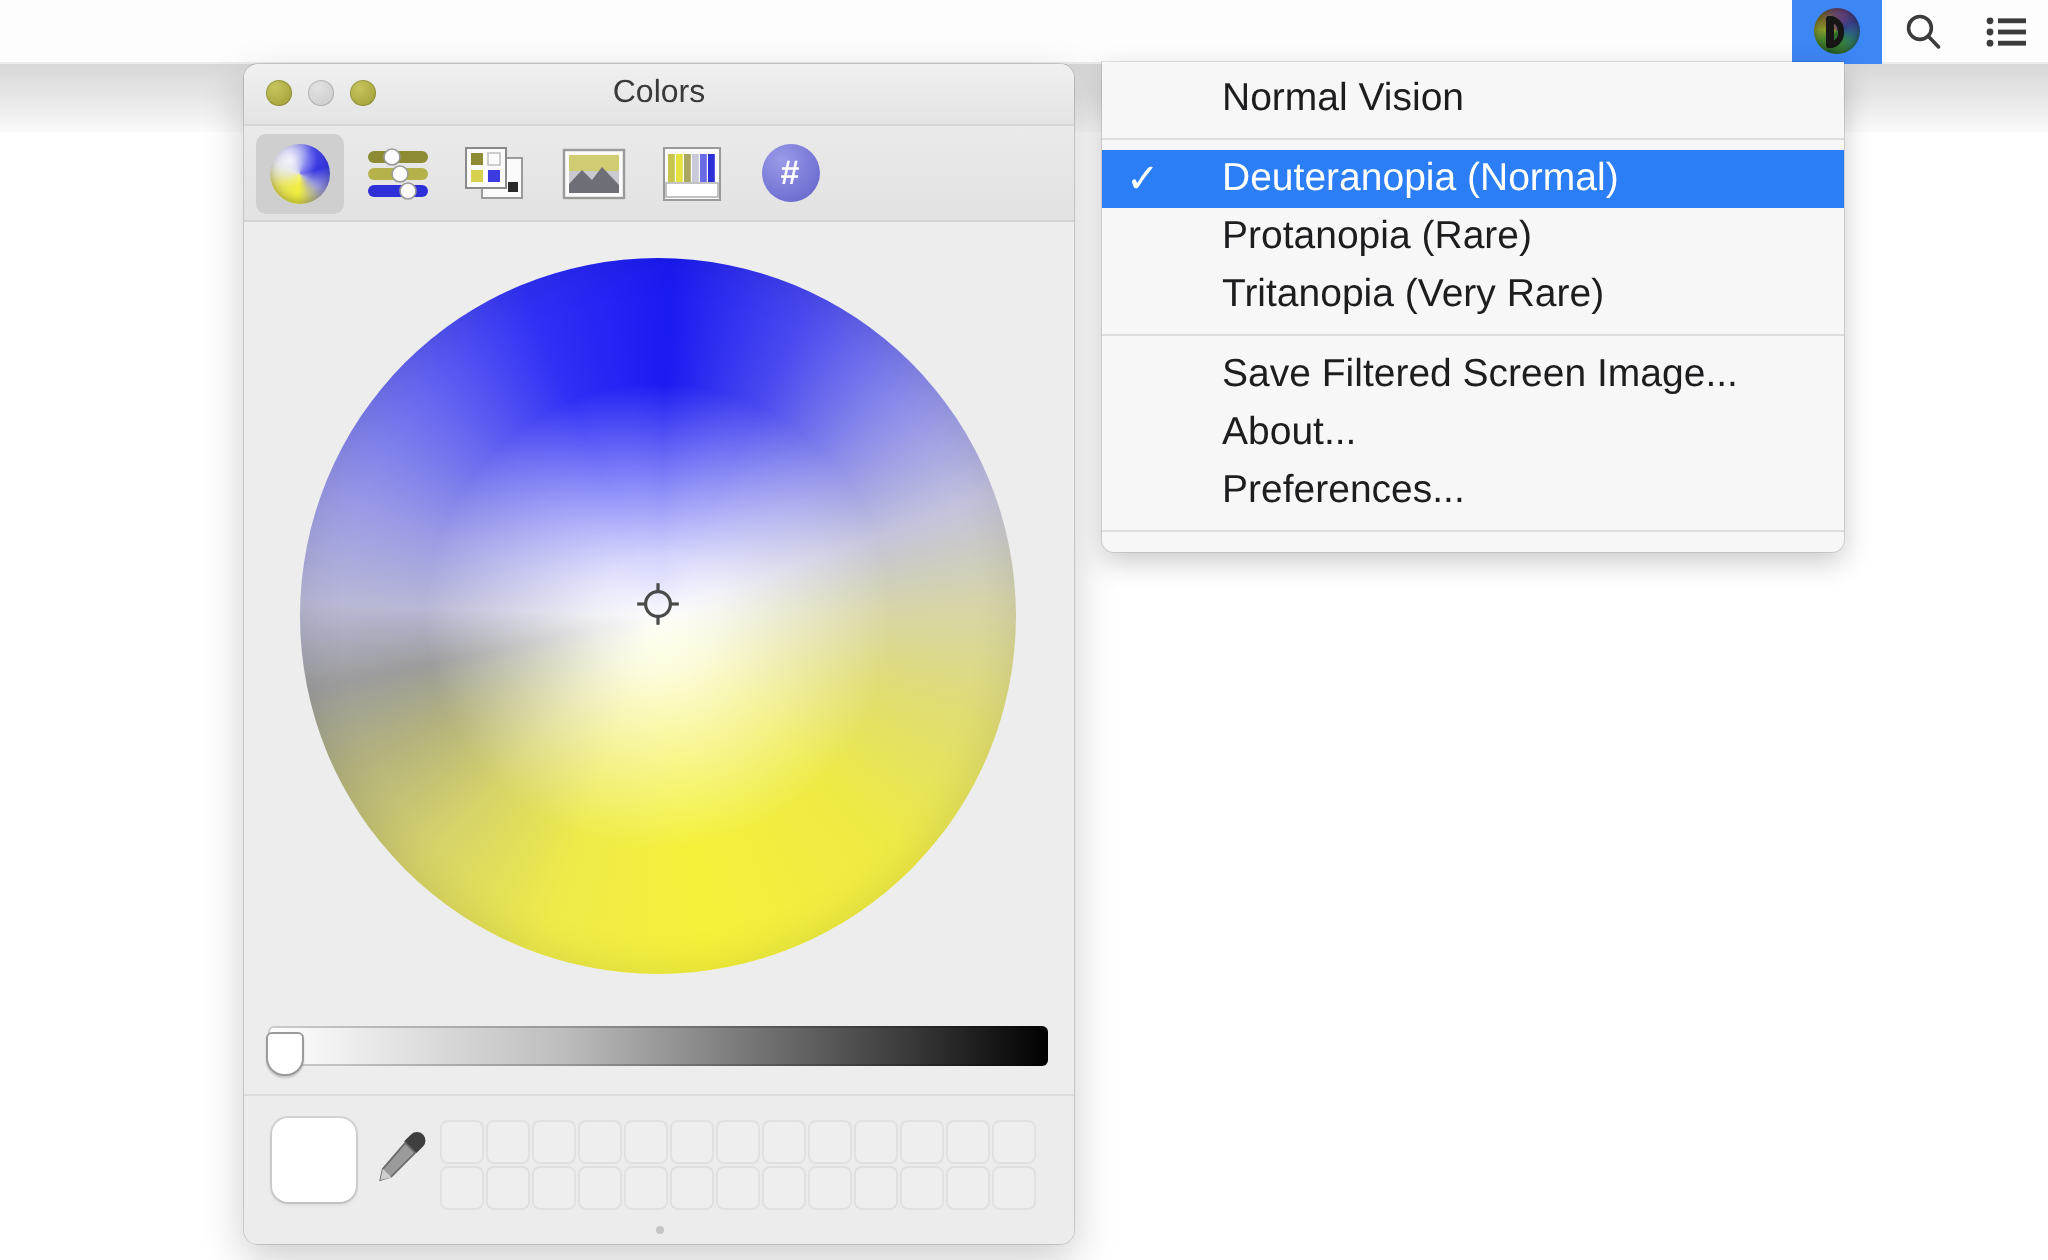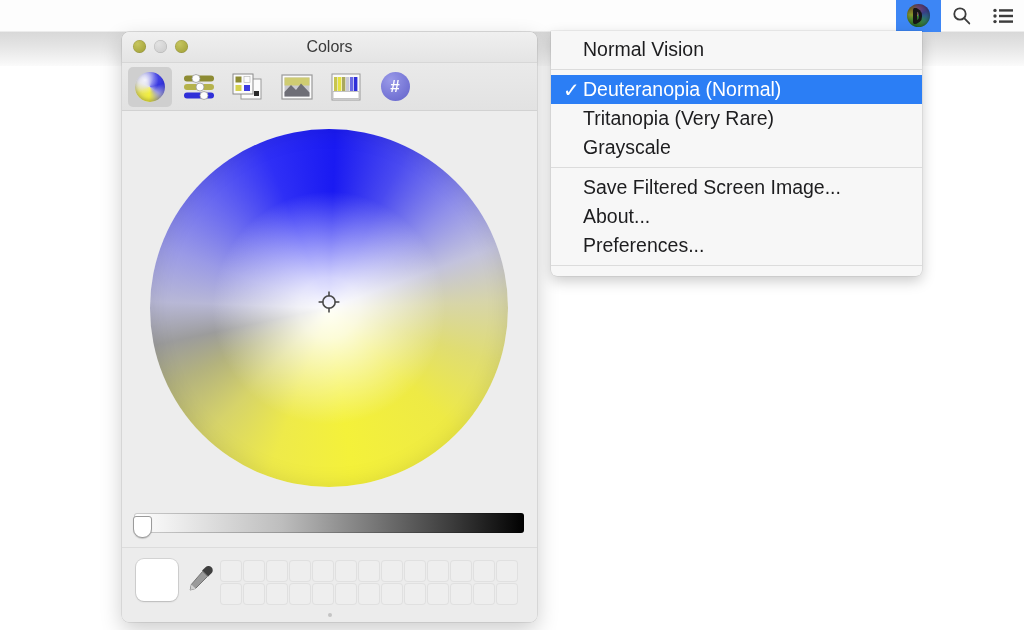--- a/index.html
+++ b/index.html
@@ -123,21 +123,21 @@
     white-space: nowrap;
   }
   .menu-row .check {
     width: 20px;
     flex: 0 0 20px;
     font-size: 20px;
     line-height: 1;
     color: #1d1d1f;
     text-align: left;
   }
-  .menu-row .label { line-height: 1; }
+  .menu-row .label { line-height: 1; margin-left: 28px; }
   .menu-row.selected {
     background: #2b7ef5;
     color: #ffffff;
   }
   .menu-row.selected .check { color: #ffffff; }
   .menu-sep {
     height: 1px;
     background: #dcdcdc;
     margin: 5px 0 5px 0;
   }
@@ -499,25 +499,25 @@
         <span class="check"></span>
         <span class="label">Normal Vision</span>
       </div>
       <div class="menu-sep"></div>
       <div class="menu-row selected">
         <span class="check">✓</span>
         <span class="label">Deuteranopia (Normal)</span>
       </div>
       <div class="menu-row">
         <span class="check"></span>
-        <span class="label">Tritanopia (Very Rare)</span>
+        <span class="label">Protanopia (Rare)</span>
       </div>
       <div class="menu-row">
         <span class="check"></span>
-        <span class="label">Grayscale</span>
+        <span class="label">Tritanopia (Very Rare)</span>
       </div>
       <div class="menu-sep"></div>
       <div class="menu-row">
         <span class="check"></span>
         <span class="label">Save Filtered Screen Image...</span>
       </div>
       <div class="menu-row">
         <span class="check"></span>
         <span class="label">About...</span>
       </div>

